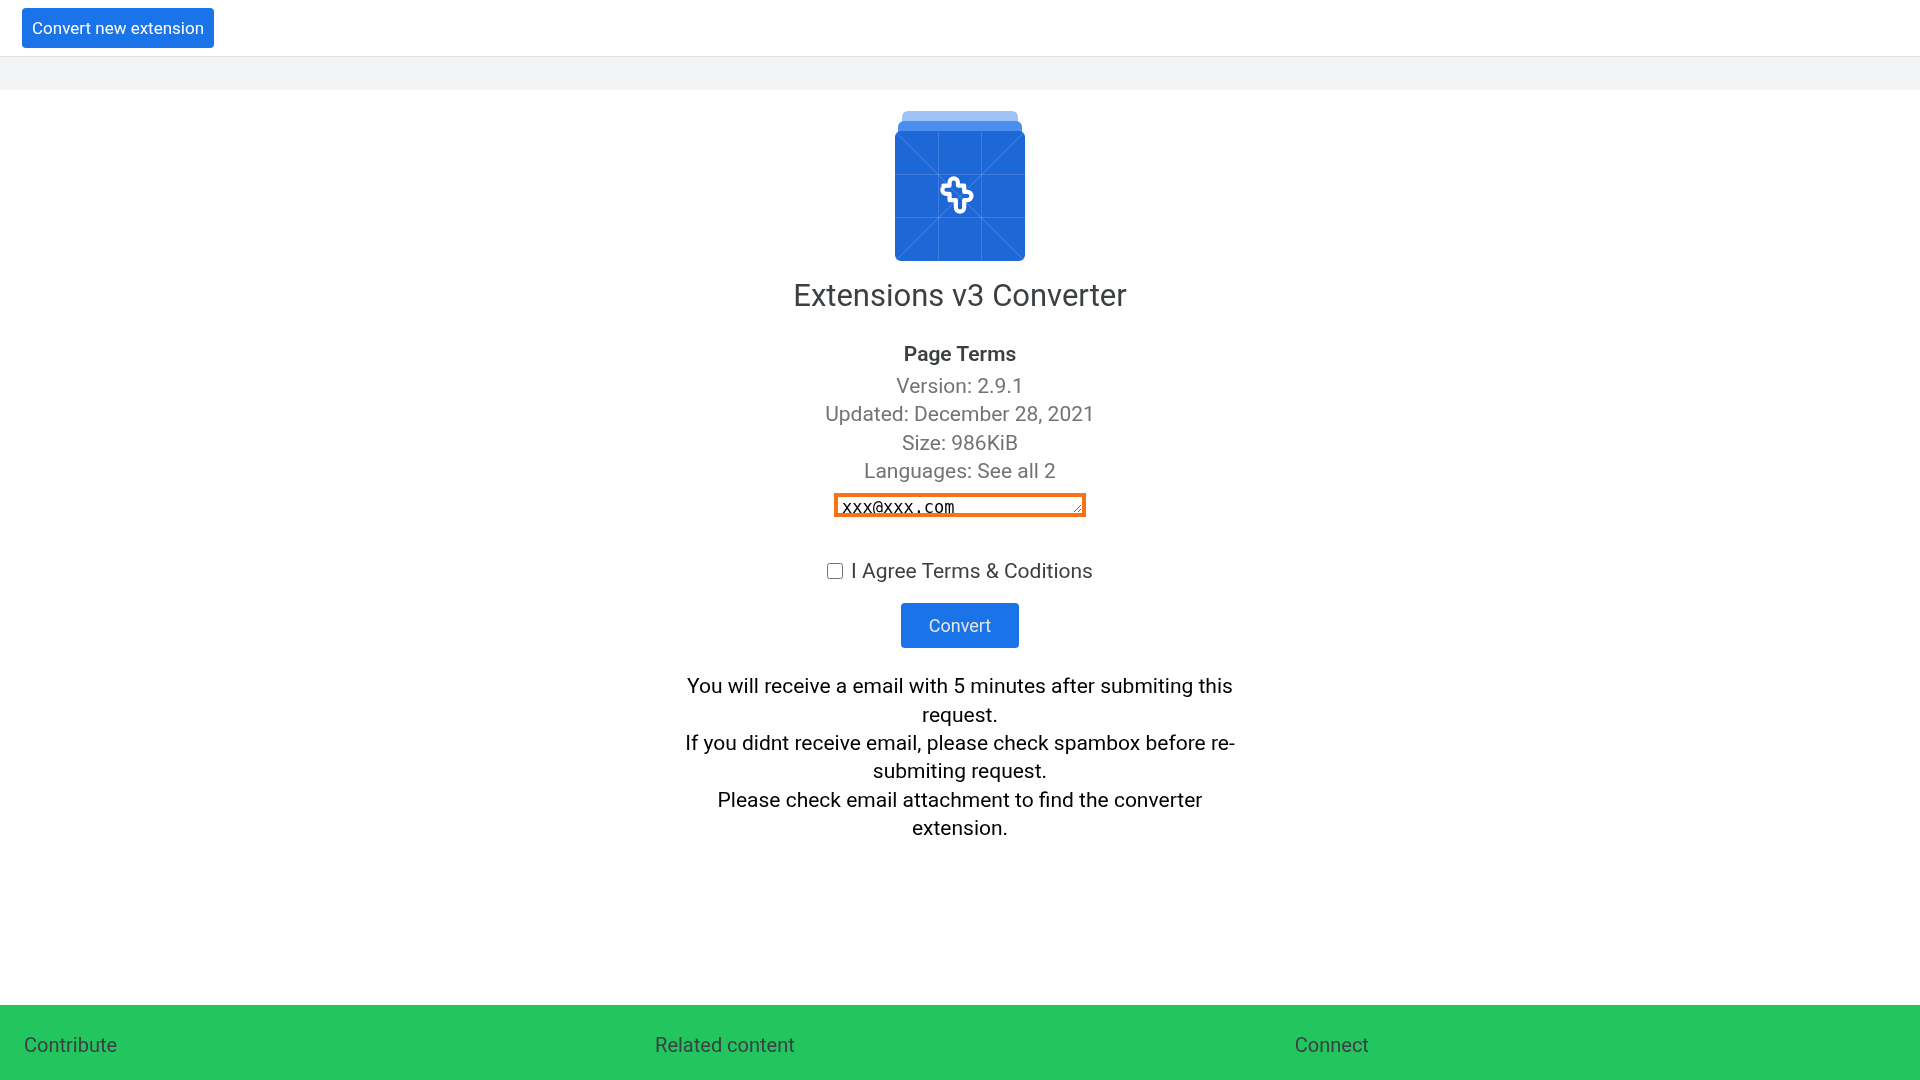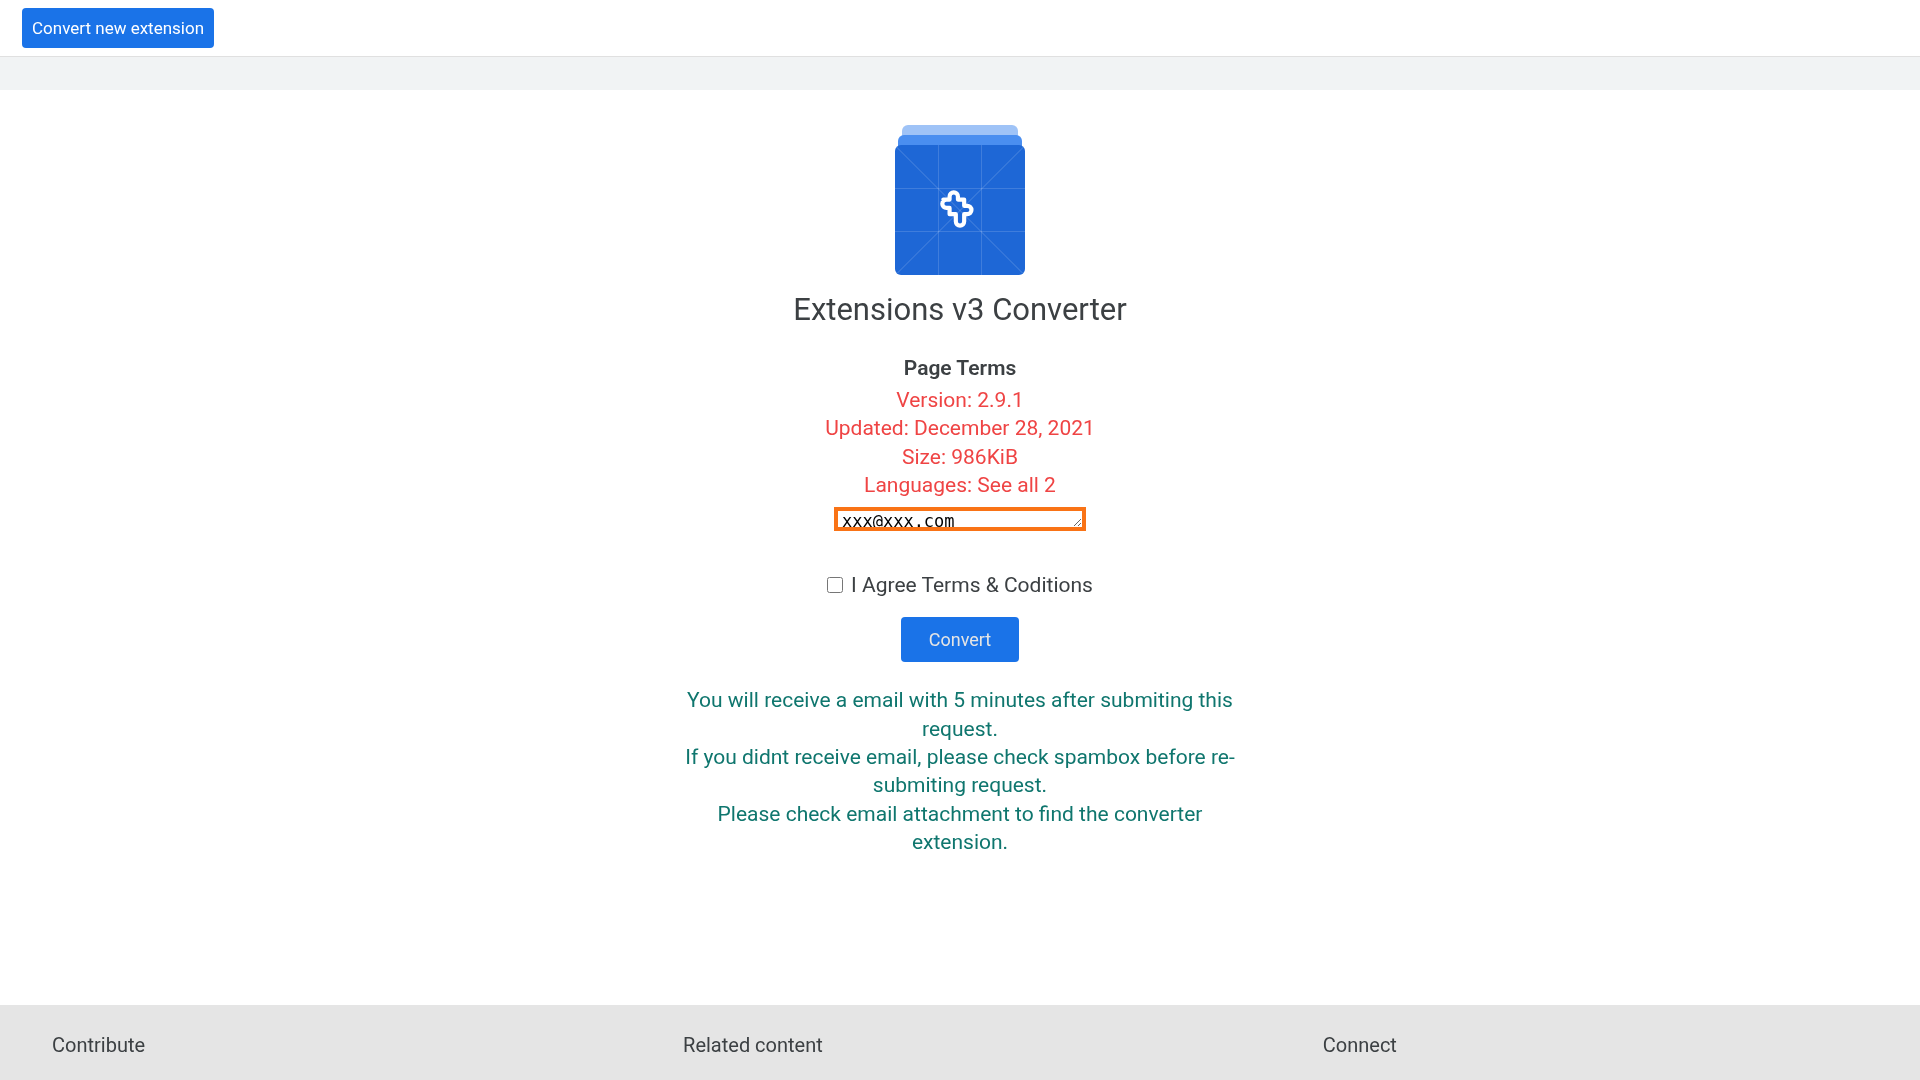--- a/index.html
+++ b/index.html
@@ -39,21 +39,21 @@
     
     .subbar {
       height: 33px;
       background: #f1f3f4;
     }
     
     .main {
       display: flex;
       flex-direction: column;
       align-items: center;
-      padding-top: 35px;
+      padding-top: 21px;
     }
     
     .logo-wrap {
       display: flex;
       flex-direction: column;
       align-items: center;
       margin-bottom: 28px;
     }
     
     .logo-icon {
@@ -130,21 +130,21 @@
     
     .info-name {
       font-weight: 600;
       font-size: 21px;
       color: #3c4043;
       margin-bottom: 6px;
     }
     
     .info-line {
       font-size: 21px;
-      color: #ef4444;
+      color: #737373;
       line-height: 1.35;
     }
     
     .email-input {
       width: 252px;
       height: 24px;
       font-family: monospace;
       font-size: 17px;
       padding: 0 4px;
       border: 4px solid #f97316;
@@ -177,35 +177,35 @@
       border-radius: 4px;
       padding: 12px 28px;
       font-size: 18px;
       cursor: pointer;
       font-family: inherit;
       margin-bottom: 24px;
     }
     
     .note-text {
       font-size: 21px;
-      color: #0f766e;
+      color: #000000;
       text-align: center;
       max-width: 560px;
       line-height: 1.35;
     }
     
     .footer {
       position: absolute;
       bottom: 0;
       left: 0;
       right: 0;
       height: 75px;
-      background: #e5e5e5;
-      display: flex;
-      padding: 28px 52px 0;
+      background: #22c55e;
+      display: flex;
+      padding: 28px 24px 0;
     }
     
     .footer-col {
       flex: 0 0 auto;
     }
     
     .footer-col.c1 { margin-left: 0; }
     .footer-col.c2 { margin-left: 538px; }
     .footer-col.c3 { margin-left: 500px; }
     

